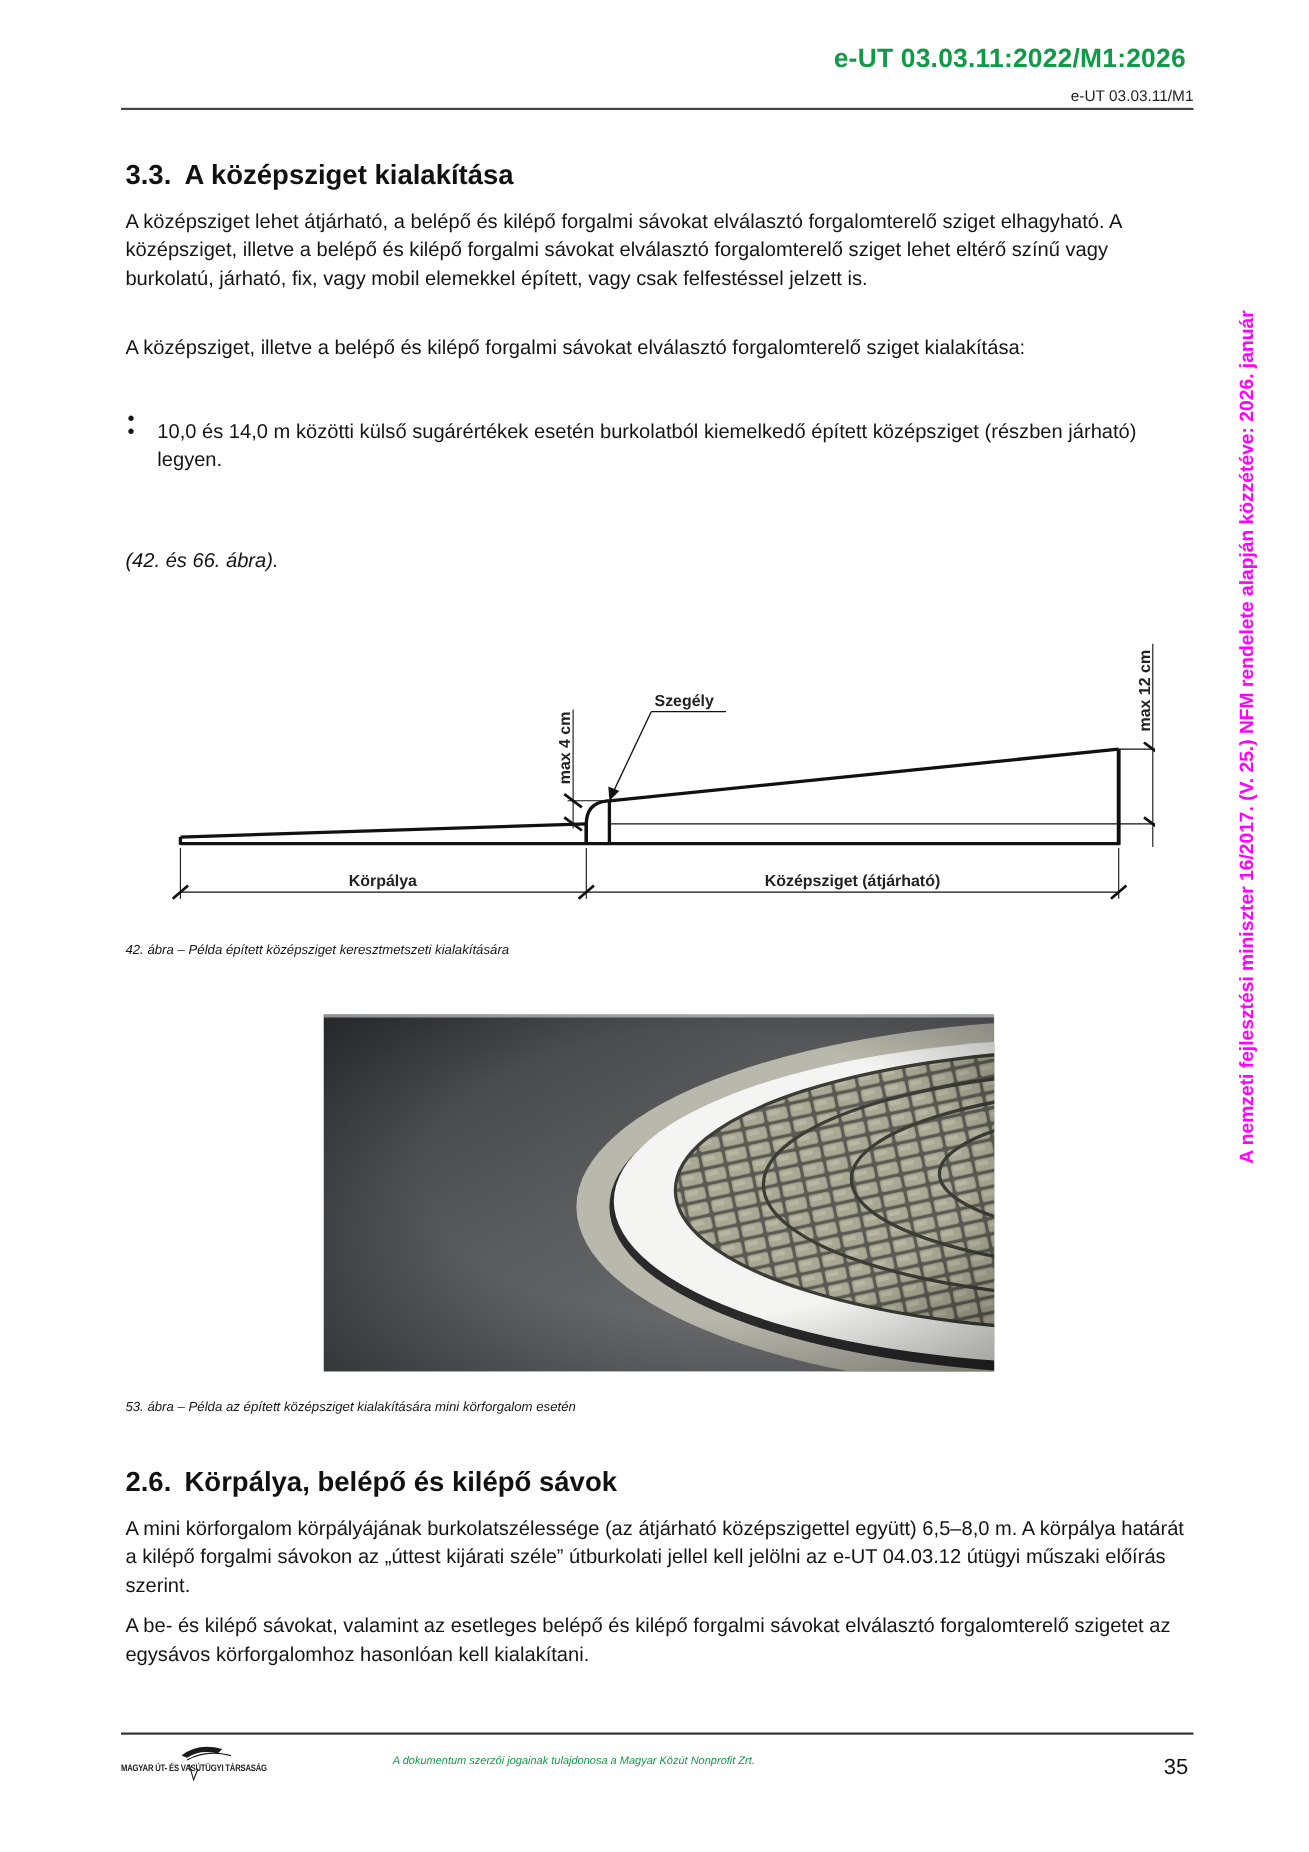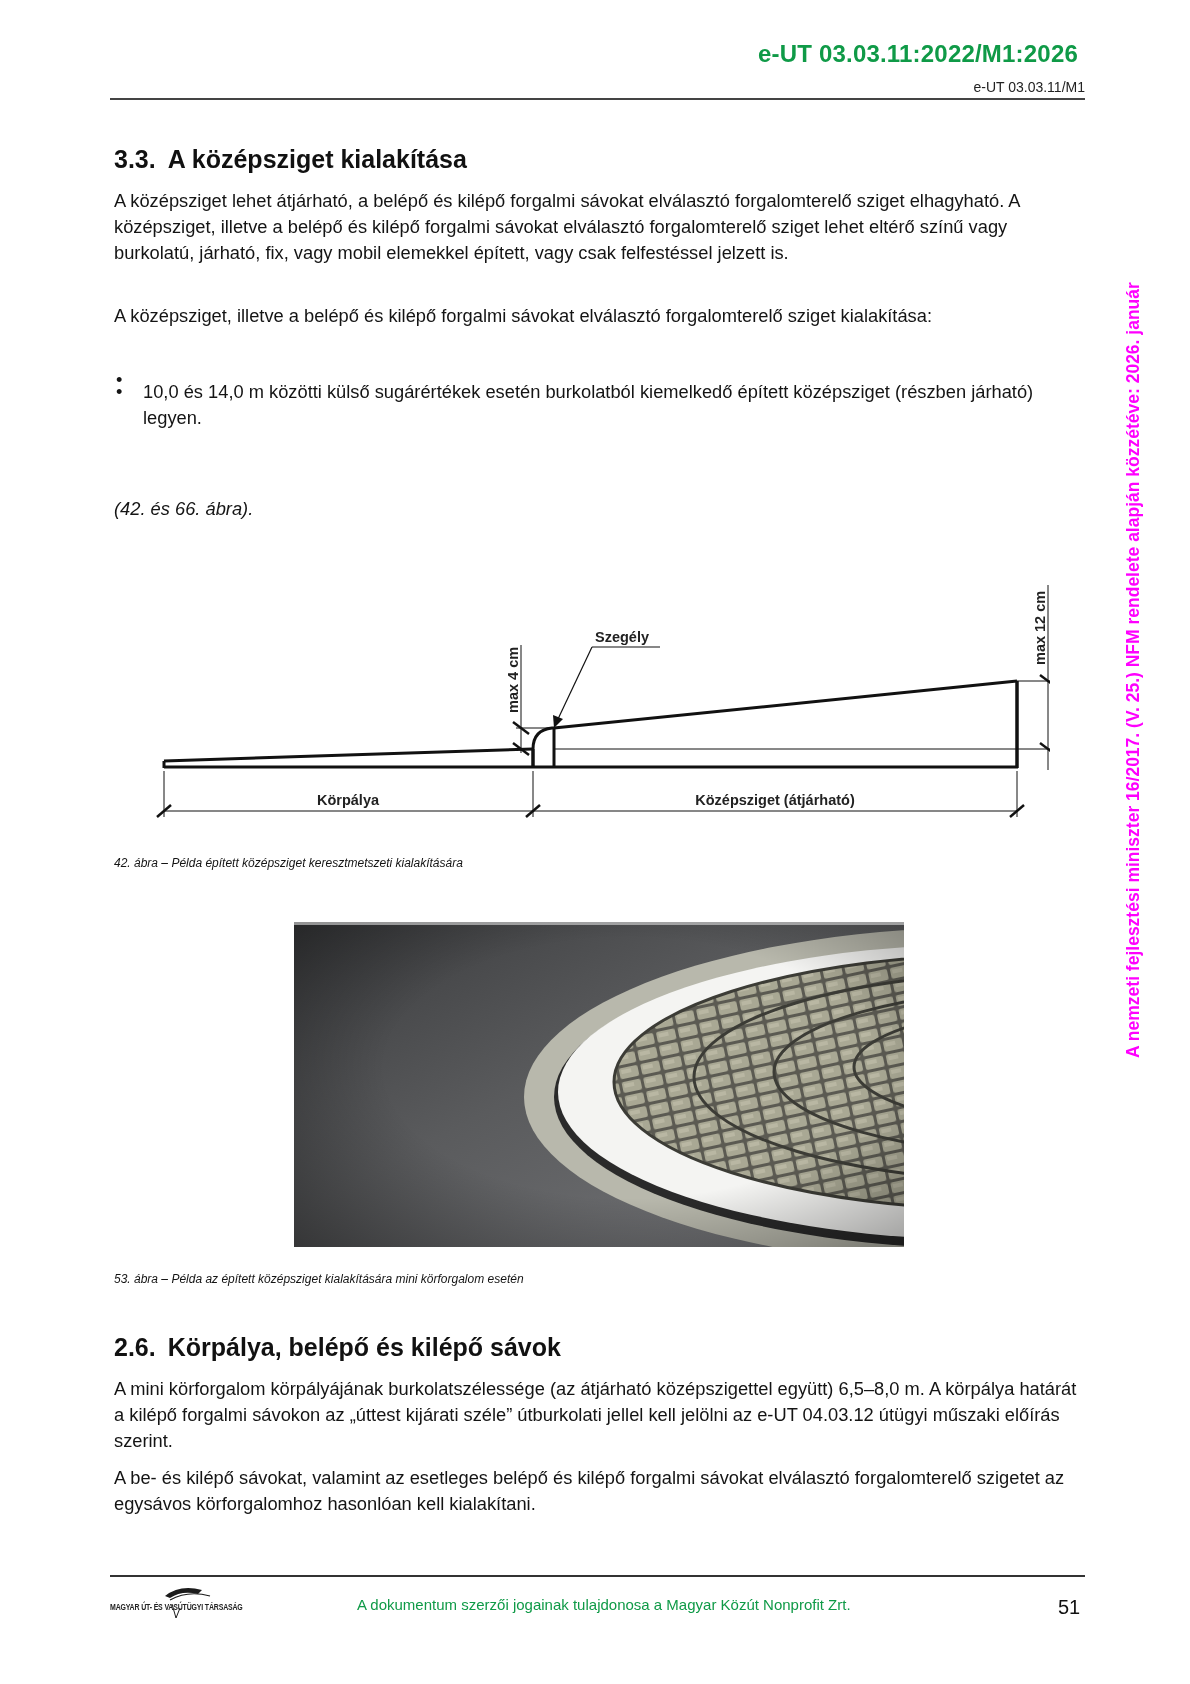--- a/index.html
+++ b/index.html
@@ -35,21 +35,21 @@
   .diagram { left: 150px; top: 585px; width: 900px; height: 260px; }
   .diagram svg { width: 900px; height: 260px; display: block; }
   .dlabel { font-family: "Liberation Sans", sans-serif; font-weight: bold; font-size: 14.5px; fill: #222; }
 
   .photo { left: 294px; top: 922px; width: 610px; height: 325px; overflow: hidden; }
   .photo svg { width: 610px; height: 325px; display: block; }
 
   .ftr-rule { left: 110px; top: 1575px; width: 975px; height: 2px; background: #333; }
   .ftr-logo { left: 110px; top: 1582px; width: 170px; height: 42px; }
   .ftr-logo-text { position: absolute; left: 0; top: 20px; font-size: 8.5px; font-weight: bold; color: #222; letter-spacing: -0.2px; white-space: nowrap; transform: scaleX(0.82); transform-origin: 0 0; }
-  .ftr-copy { left: 357px; top: 1596px; font-size: 15px; color: #0f9a47; }
+  .ftr-copy { left: 357px; top: 1596px; font-size: 10px; font-style: italic; color: #0f9a47; }
   .ftr-page { left: 1058px; top: 1596px; font-size: 20px; color: #111; }
 </style>
 </head>
 <body>
 
 <div class="abs hdr-title">e-UT 03.03.11:2022/M1:2026</div>
 <div class="abs hdr-sub">e-UT 03.03.11/M1</div>
 <div class="abs hdr-rule"></div>
 
 <div class="abs side-banner">A nemzeti fejlesztési miniszter 16/2017. (V. 25.) NFM rendelete alapján közzétéve: 2026. január</div>
@@ -175,13 +175,13 @@
 <div class="abs ftr-rule"></div>
 <div class="abs ftr-logo">
   <svg width="170" height="42" viewBox="0 0 170 42" xmlns="http://www.w3.org/2000/svg">
     <path d="M55,14 Q70,2 92,8 L88,12 Q72,8 60,16 Z" fill="#1b1b1b"></path>
     <path d="M60,18 Q78,8 100,14" fill="none" stroke="#1b1b1b" stroke-width="1.2"></path>
     <path d="M62,22 L66,36 L70,26" fill="none" stroke="#1b1b1b" stroke-width="1"></path>
   </svg>
   <span class="ftr-logo-text">MAGYAR ÚT- ÉS VASÚTÜGYI TÁRSASÁG</span>
 </div>
 <div class="abs ftr-copy">A dokumentum szerzői jogainak tulajdonosa a Magyar Közút Nonprofit Zrt.</div>
-<div class="abs ftr-page">51</div>
+<div class="abs ftr-page">35</div>
 
 </body></html>

